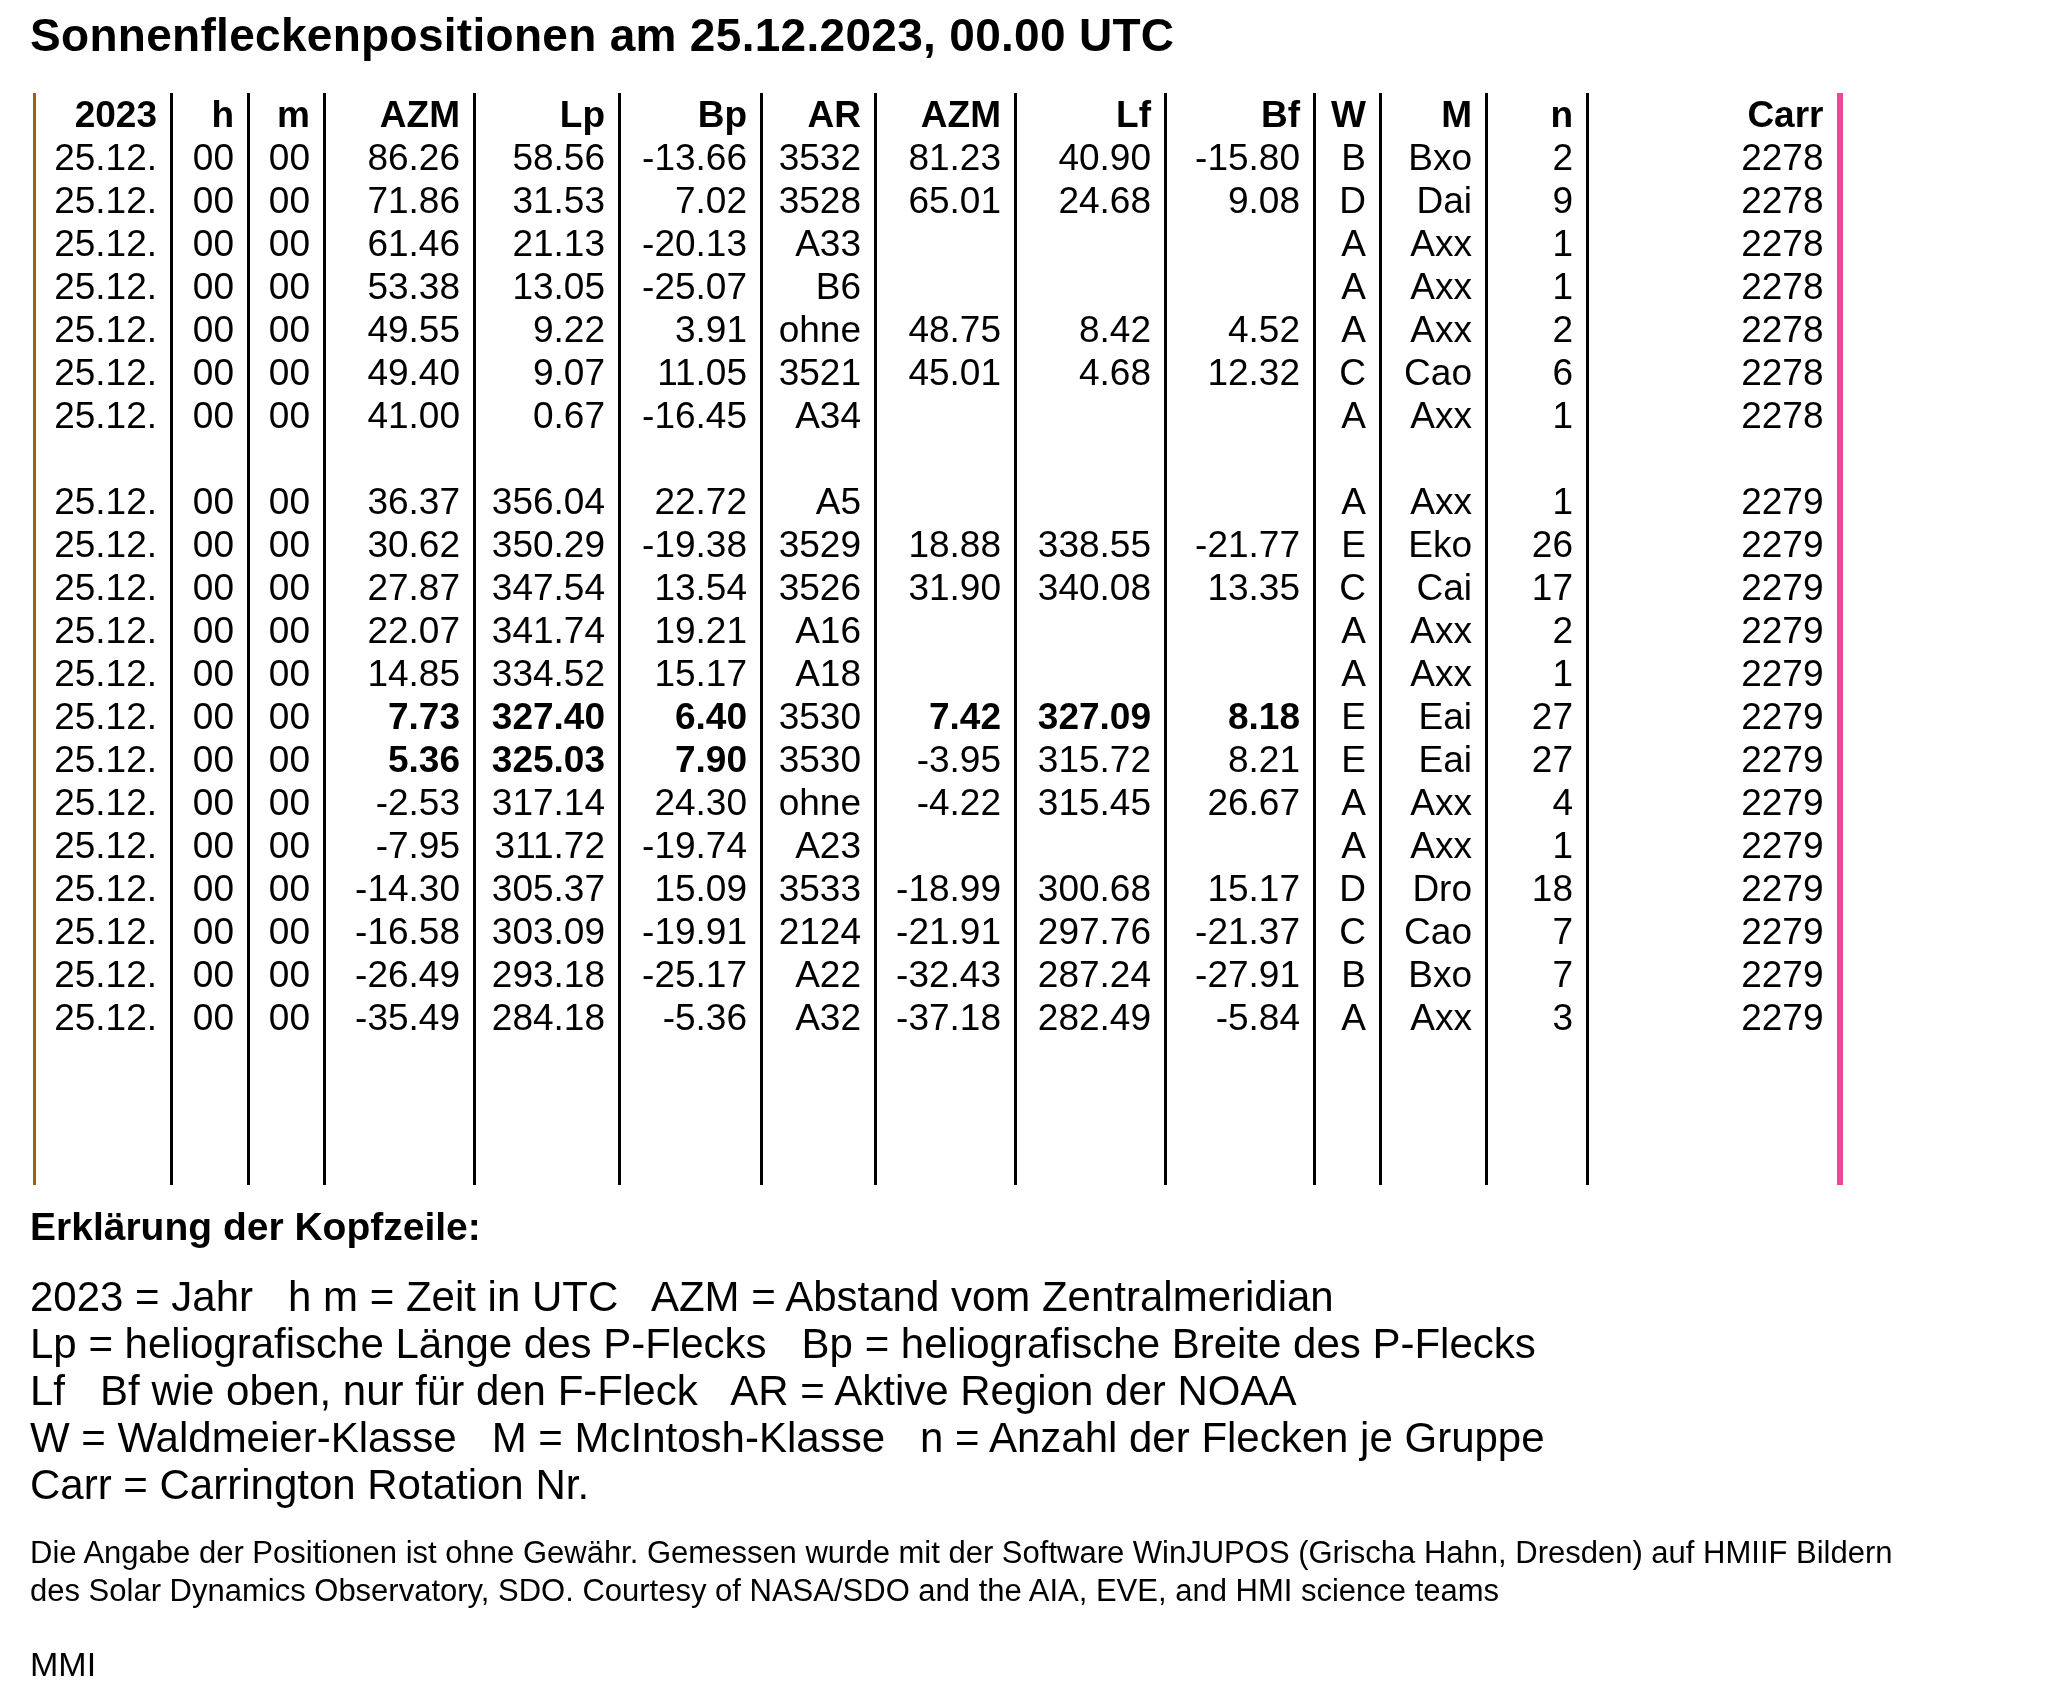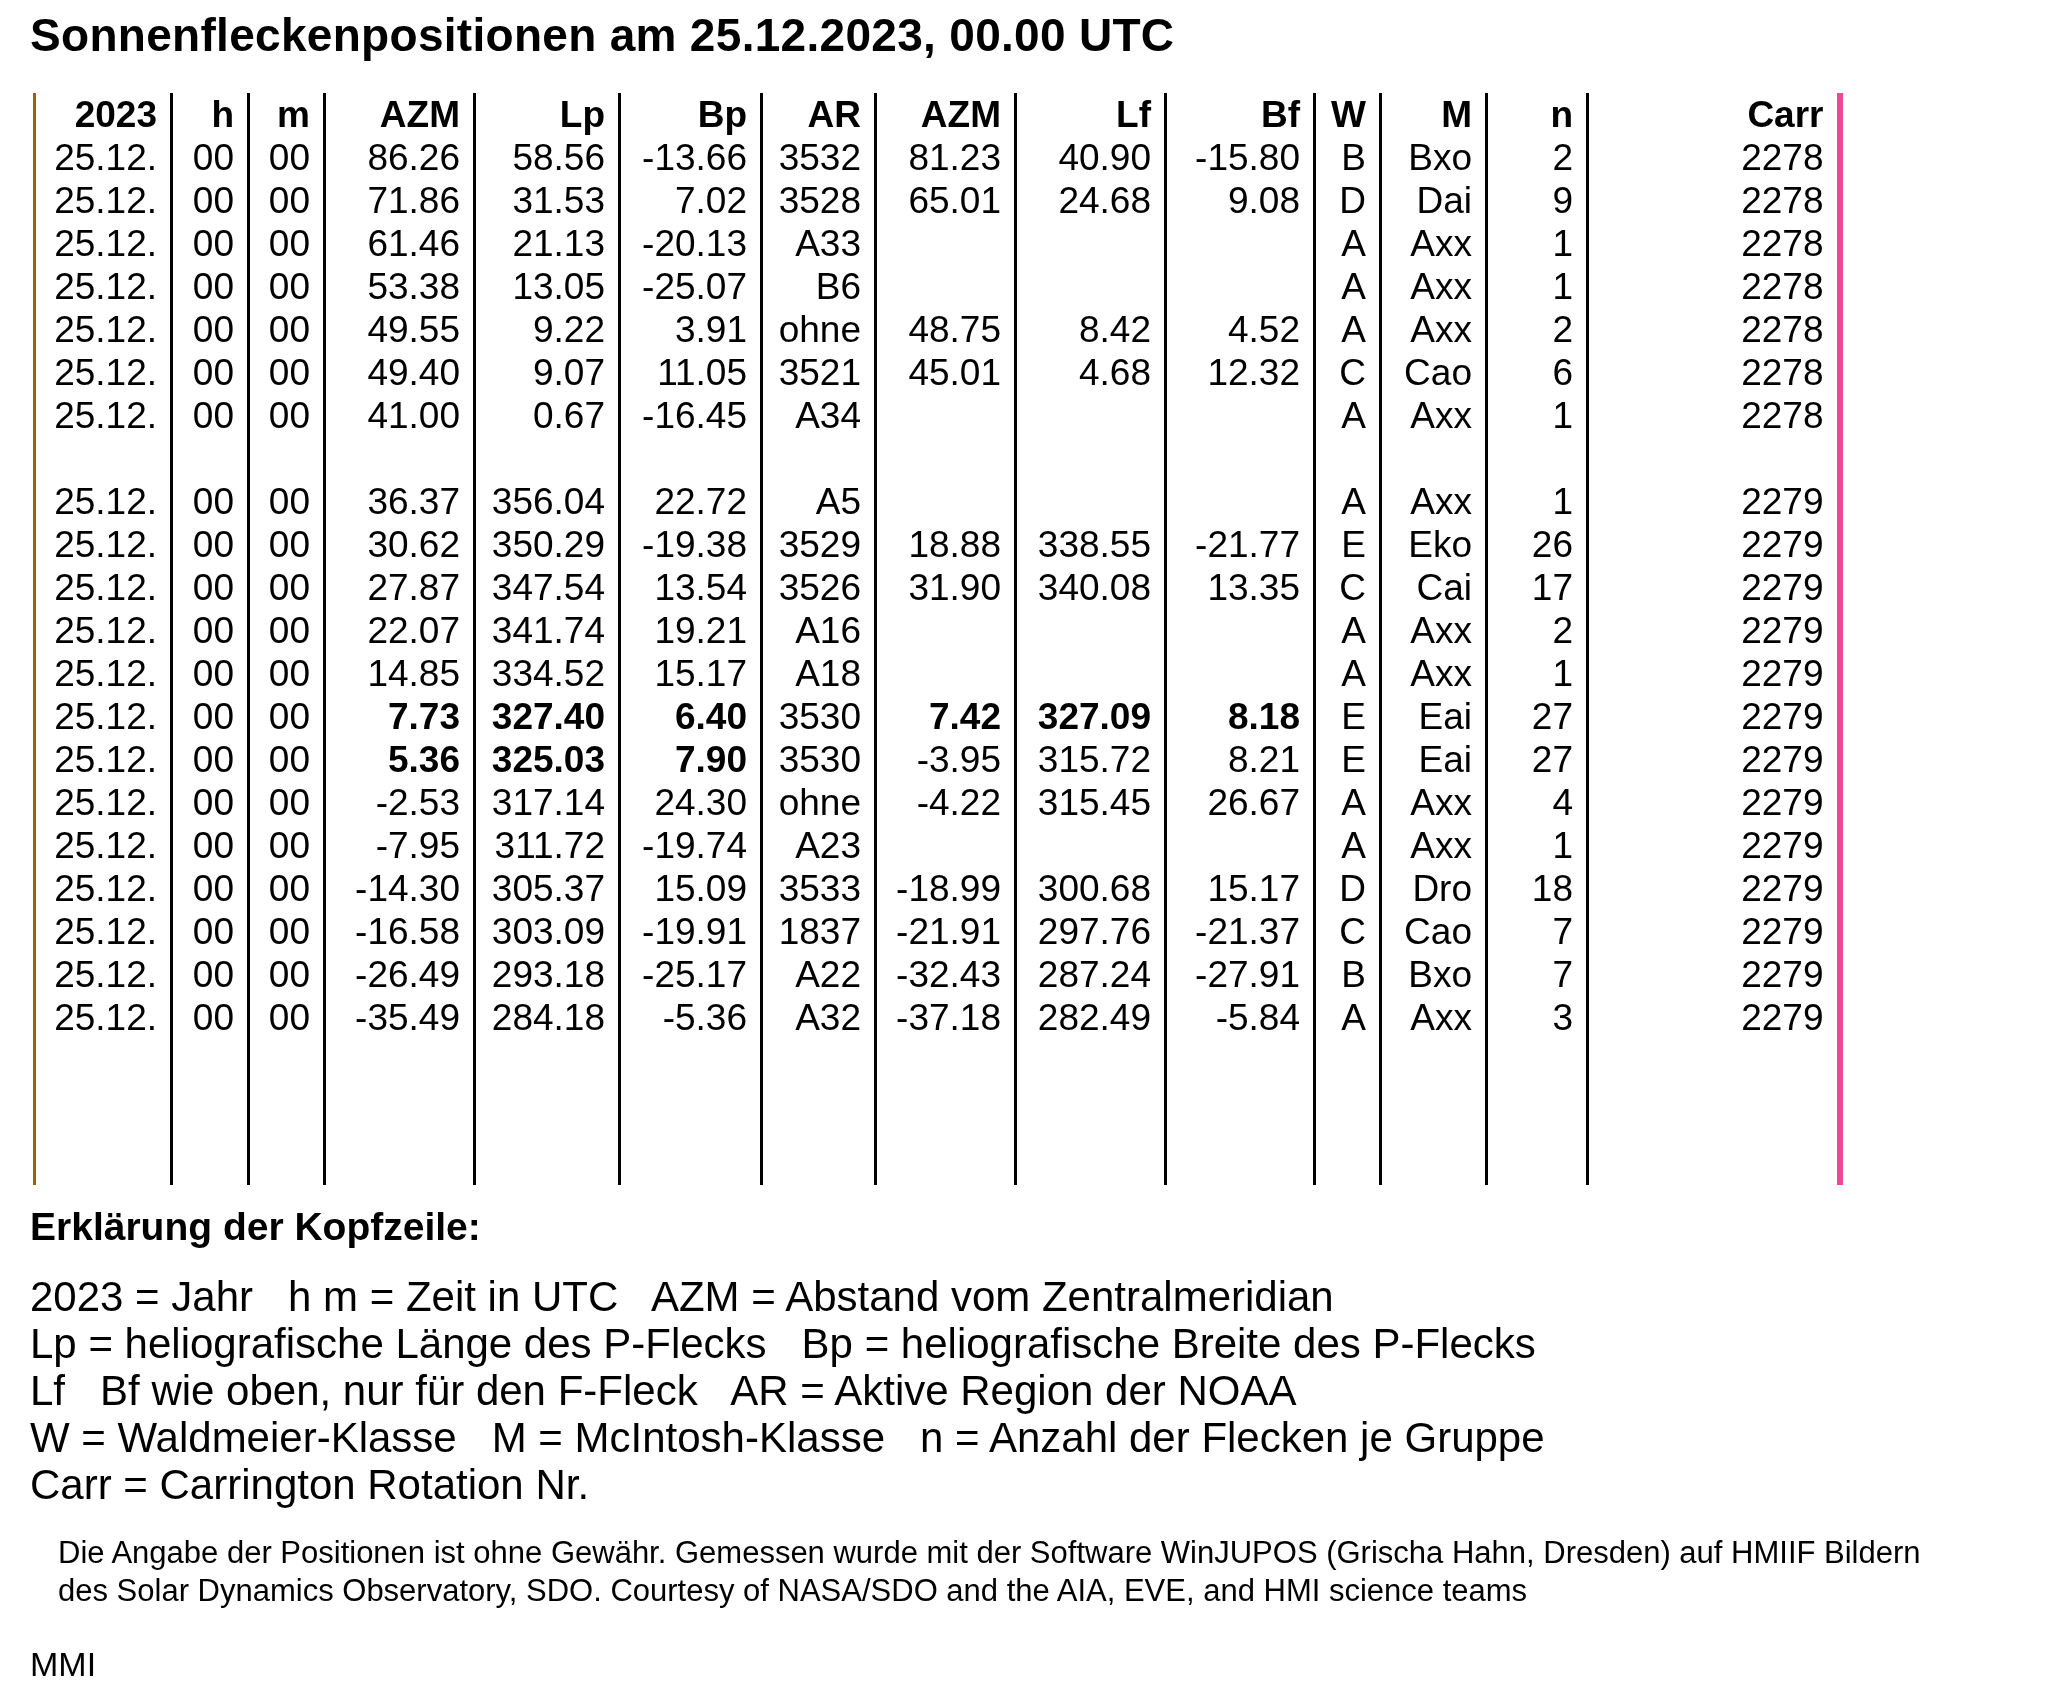--- a/index.html
+++ b/index.html
@@ -75,21 +75,20 @@
     line-height: 47px;
     white-space: pre-wrap;
   }
   .fineprint-block {
     margin-top: 26px;
   }
   .fineprint-line {
     font-size: 31px;
     line-height: 38px;
     white-space: pre-wrap;
-    margin-left: 28px;
   }
   .footer-initials {
     margin-top: 36px;
     font-size: 34px;
     line-height: 1.1;
   }
 </style>
 </head>
 <body>
 
@@ -422,21 +421,21 @@
             <td>18</td>
             <td>2279</td>
           </tr>
           <tr>
             <td>25.12.</td>
             <td>00</td>
             <td>00</td>
             <td>-16.58</td>
             <td>303.09</td>
             <td>-19.91</td>
-            <td>1837</td>
+            <td>2124</td>
             <td>-21.91</td>
             <td>297.76</td>
             <td>-21.37</td>
             <td>C</td>
             <td>Cao</td>
             <td>7</td>
             <td>2279</td>
           </tr>
           <tr>
             <td>25.12.</td>

